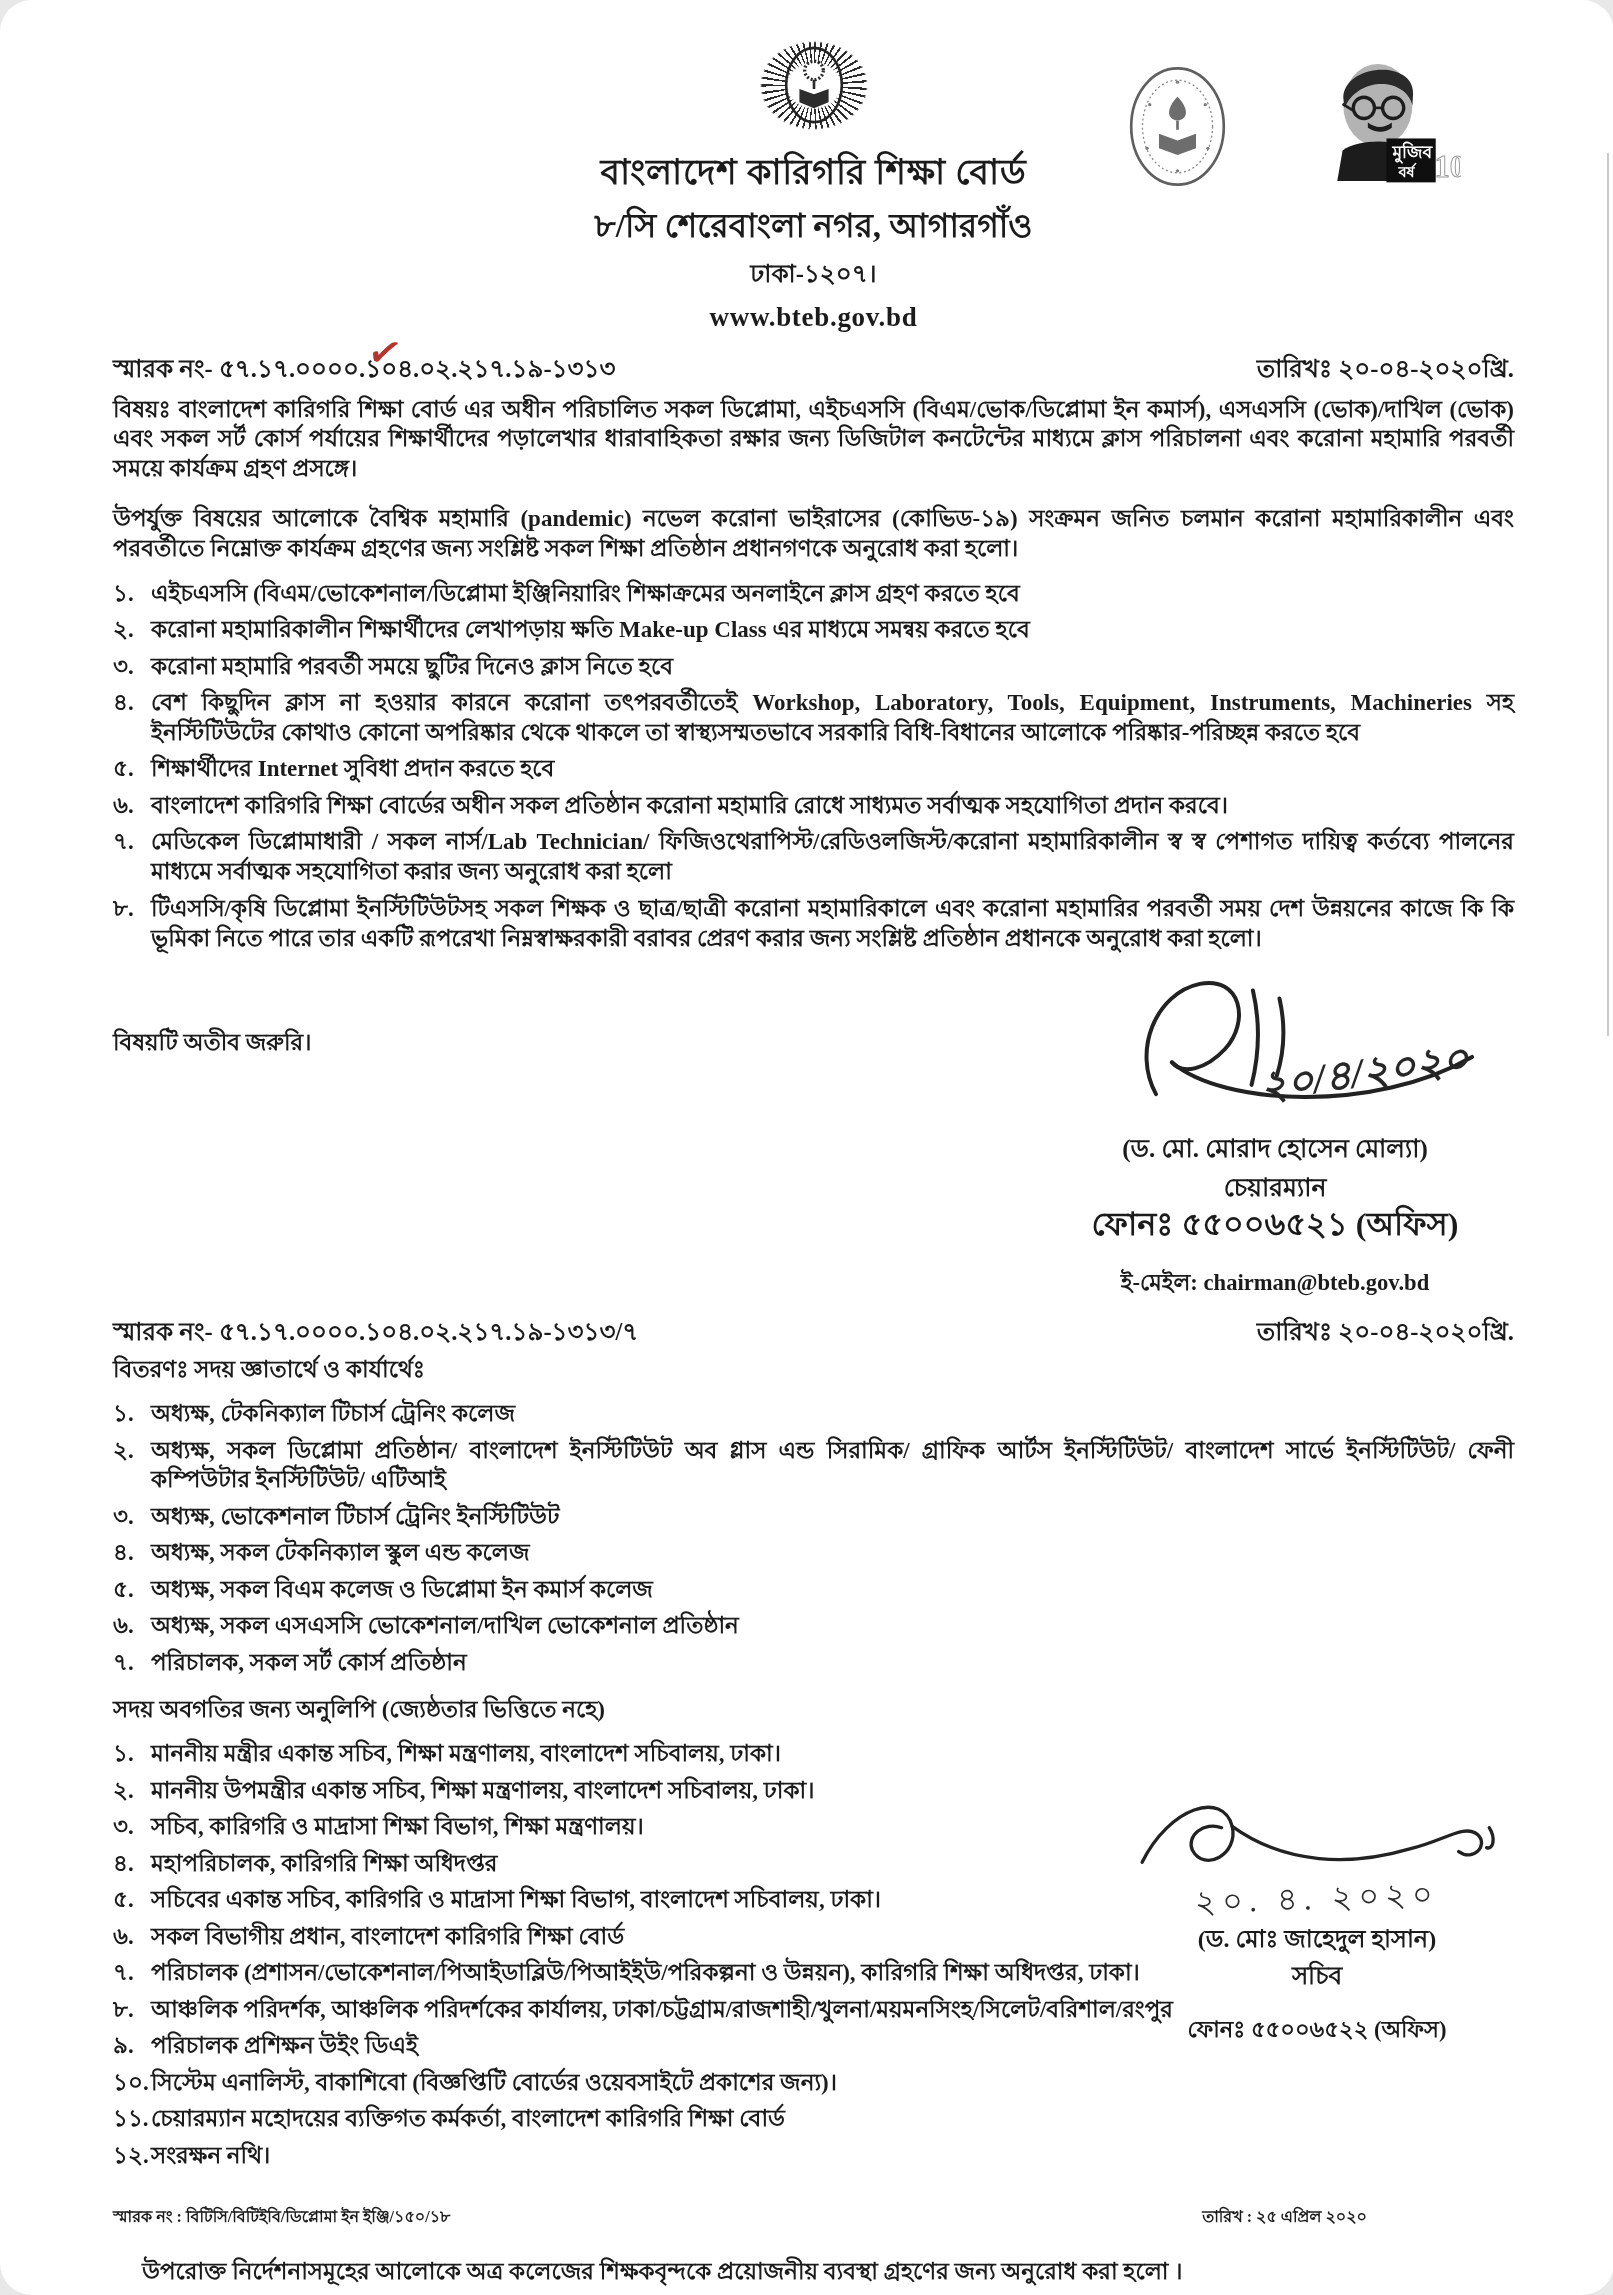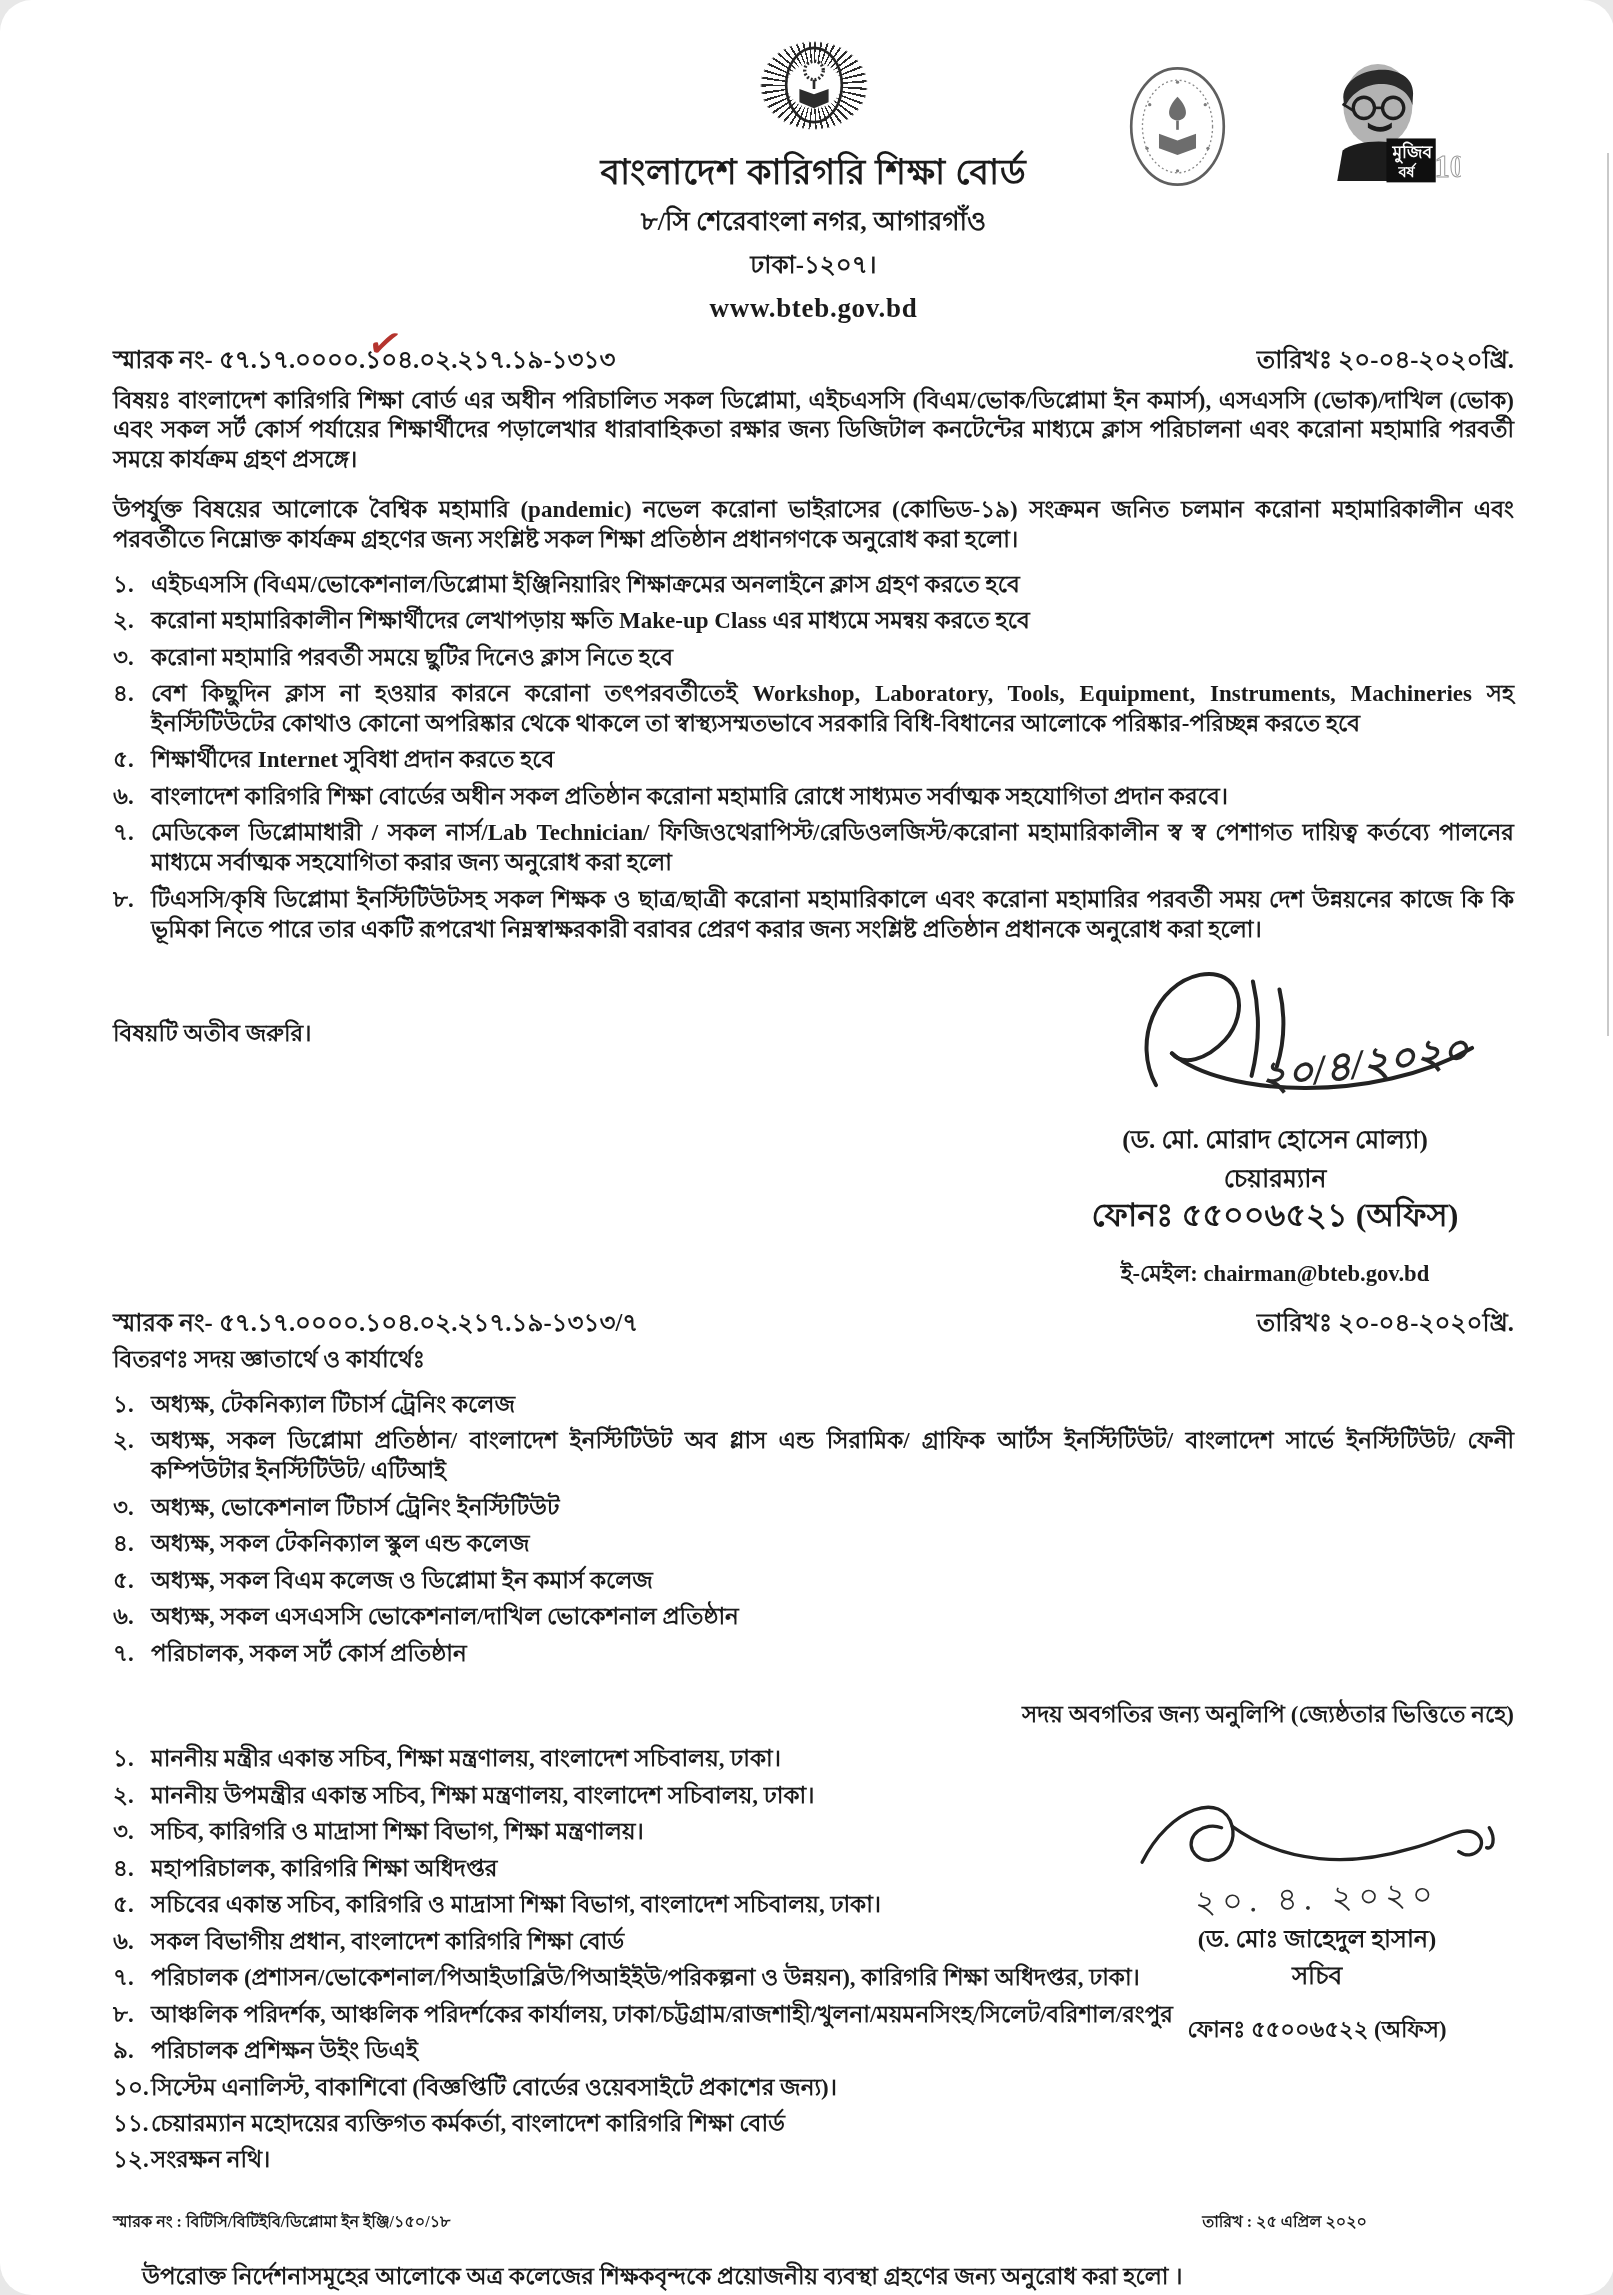--- a/index.html
+++ b/index.html
@@ -21,21 +21,21 @@
   .header{position:relative;text-align:center;}
   .bteb-logo{position:relative;width:142px;height:117px;margin:0 auto;}
   .rays{
     position:absolute;inset:0;
     background:repeating-conic-gradient(from 0deg,#2c2c2c 0deg 2.6deg,transparent 2.6deg 8.4deg);
     -webkit-mask:radial-gradient(ellipse 50% 50% at 50% 50%,transparent 0 37%,#000 41% 73%,transparent 76%);
             mask:radial-gradient(ellipse 50% 50% at 50% 50%,transparent 0 37%,#000 41% 73%,transparent 76%);
   }
   .crest{position:absolute;left:50%;top:50%;transform:translate(-50%,-50%);}
   .org-name{font-size:35px;font-weight:800;margin:6.6px 0 0 0;letter-spacing:0.7px;}
-  .addr1{font-size:26px;margin-top:9.3px;}
+  .addr1{font-size:33px;margin-top:9.3px;}
   .addr2{font-size:24.6px;margin-top:10.6px;}
   .website{font-size:27px;font-weight:700;margin-top:9.3px;letter-spacing:0.7px;}
   .seal{position:absolute;left:1014px;top:38px;}
   .mujib{position:absolute;left:1195px;top:17px;}
   .scan-edge{position:absolute;right:5.3px;top:153px;width:1.3px;height:883px;background:#c9c9c9;}
   
   .memo-row{display:flex;justify-content:space-between;align-items:flex-start;margin-top:18.6px;font-size:24.6px;}
   .memo-row .num{position:relative;}
   .red-tick{
     position:absolute;left:260px;top:-16px;
@@ -64,21 +64,21 @@
   }
   .hand-date{
     font-size:32px;font-weight:500;letter-spacing:6px;color:#2d2d2d;
     transform:rotate(-2deg);margin-top:-12px;
   }
   .sec-name{font-size:24px;font-weight:700;margin-top:4px;}
   .sec-title{font-size:24.6px;font-weight:700;margin-top:5.3px;}
   .sec-phone{font-size:22.6px;font-weight:700;margin-top:22.6px;}
   
   .dist-heading{font-weight:700;margin-top:6.6px;}
-  .cc-heading{font-weight:700;margin-top:31px;text-align:right;}
+  .cc-heading{font-weight:700;margin-top:17px;}
   .memo3{margin-top:37px;display:flex;justify-content:space-between;font-size:16px;}
   .memo3 .date{margin-right:147px;}
   .forward{margin-top:29px;padding-left:29px;text-align:justify;padding-right:20px;}
   svg text{font-family:"Liberation Serif","DejaVu Serif",serif;}
 </style>
 </head>
 <body>
 
 <div class="page">
 

